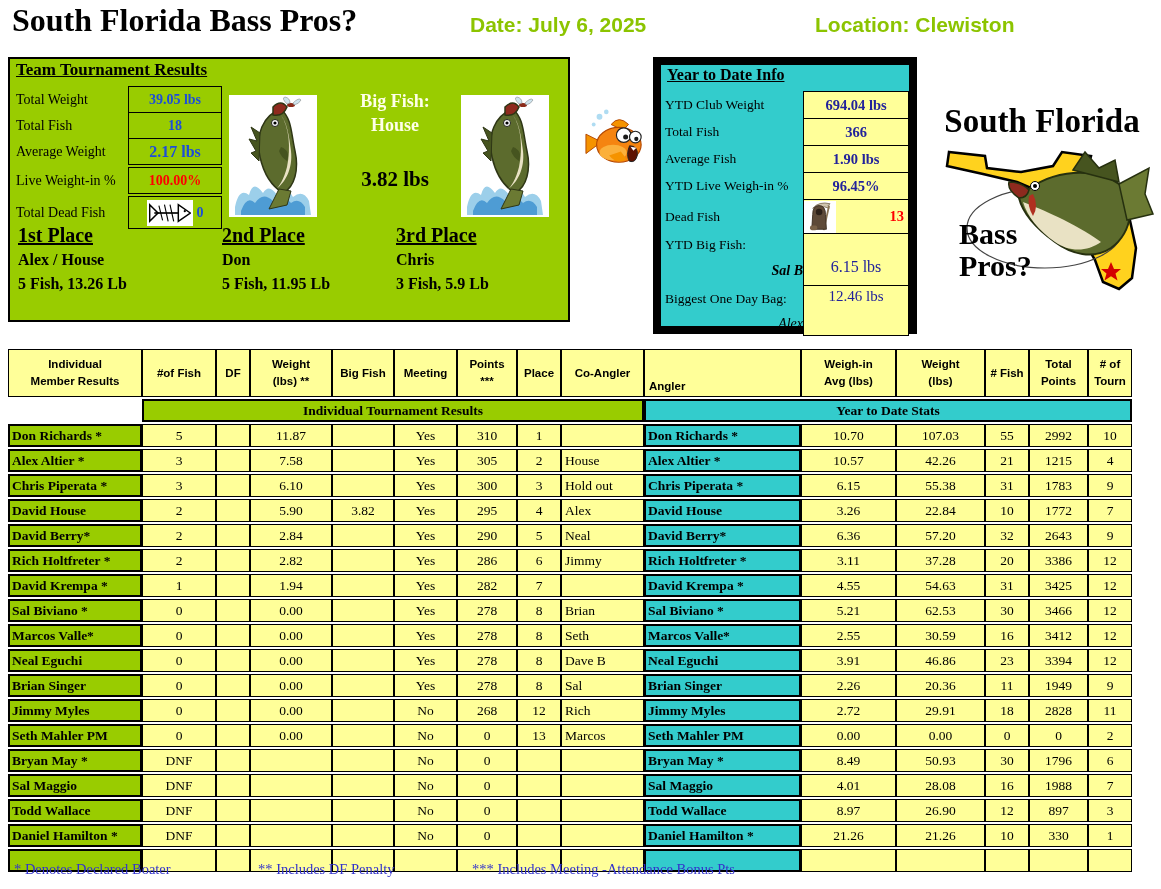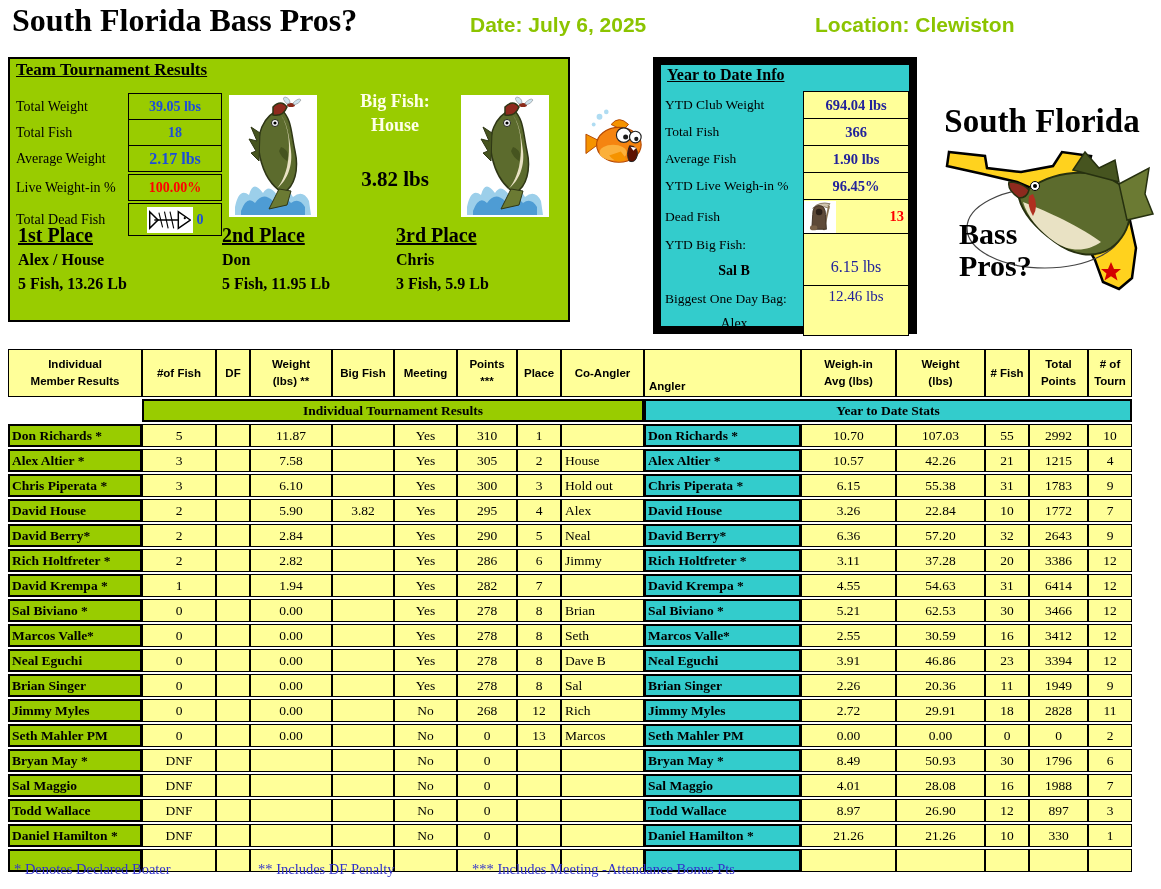--- a/index.html
+++ b/index.html
@@ -1,30 +1,30 @@
 <!DOCTYPE html>
 <html><head>
 <meta charset="utf-8">
 <style>
   html,body{margin:0;padding:0;background:#fff;}
   .sheet{position:relative;width:1161px;height:889px;background:#fff;overflow:hidden;
-         font-family:"Liberation Serif","DejaVu Serif",serif;color:#000;border-radius:28px;}
+         font-family:"Liberation Serif","DejaVu Serif",serif;color:#000;}
 
   
   .page-title{position:absolute;left:12px;top:2px;font-size:32px;font-weight:bold;}
   .green-label{position:absolute;top:13px;font-size:21px;font-weight:bold;color:#8CC400;
                font-family:"Liberation Sans","DejaVu Sans",sans-serif;}
   .date-label{left:470px;}
   .loc-label{left:815px;}
 
   
   .team-panel{position:absolute;left:8px;top:57px;width:558px;height:261px;
               background:#99CC00;border:2px solid #000;}
   .panel-title{margin:1px 0 0 6px;font-size:17px;font-weight:bold;text-decoration:underline;}
-  .team-stats{position:absolute;left:6px;top:35px;width:210px;}
+  .team-stats{position:absolute;left:6px;top:28px;width:210px;}
   .stat-row{display:flex;align-items:stretch;height:26px;}
   .stat-row.gap{margin-top:3px;}
   .stat-label{width:112px;font-size:14px;display:flex;align-items:center;}
   .stat-value{width:92px;border:1px solid #000;margin-top:-1px;text-align:center;
               font-weight:bold;color:#1d4ed8;display:flex;align-items:center;justify-content:center;font-size:14px;}
   .stat-value.big{font-size:16px;}
   .stat-value.red{color:#FF0000;}
   .stat-value.nb{border-top:1px solid #000;}
   .icon-box{background:#fff;display:inline-flex;align-items:center;justify-content:center;margin-right:4px;}
 
@@ -42,21 +42,21 @@
 
   .divider-fish{position:absolute;left:583px;top:95px;width:64px;height:110px;background:#fff;
                 display:flex;align-items:flex-start;justify-content:center;}
 
   
   .ytd-panel{position:absolute;left:653px;top:57px;width:248px;height:261px;
              background:#33CCCC;border:8px solid #000000;}
   .ytd-table{position:absolute;left:4px;top:26px;border-collapse:collapse;}
   .ytd-table td{padding:0;}
   .ytd-label{width:138px;font-size:13.5px;}
-  .ytd-sub{font-size:14px;font-weight:bold;text-align:center;}
+  .ytd-sub{font-size:14px;font-style:italic;font-weight:bold;text-align:right;}
   .ytd-sub.light{font-weight:normal;}
   .ytd-val{width:100px;background:#FFFF99;border:1px solid #000;text-align:center;
            font-weight:bold;color:#22229B;font-size:14.5px;}
   .ytd-val.plain{font-weight:normal;font-size:16px;}
   .ytd-val.red-val{color:#FF0000;font-weight:bold;text-align:right;padding-right:4px;}
   .deadcell{display:flex;align-items:center;justify-content:space-between;}
 
   
   .logo{position:absolute;left:923px;top:90px;width:238px;height:228px;}
 
@@ -464,21 +464,21 @@
           <td class="dcell">1.94</td>
           <td class="dcell"></td>
           <td class="dcell">Yes</td>
           <td class="dcell">282</td>
           <td class="dcell">7</td>
           <td class="dcell la"></td>
           <td class="acell">David Krempa *</td>
           <td class="dcell">4.55</td>
           <td class="dcell">54.63</td>
           <td class="dcell">31</td>
-          <td class="dcell">6414</td>
+          <td class="dcell">3425</td>
           <td class="dcell">12</td>
         </tr>
         <tr>
           <td class="mname">Sal Biviano *</td>
           <td class="dcell">0</td>
           <td class="dcell"></td>
           <td class="dcell">0.00</td>
           <td class="dcell"></td>
           <td class="dcell">Yes</td>
           <td class="dcell">278</td>

